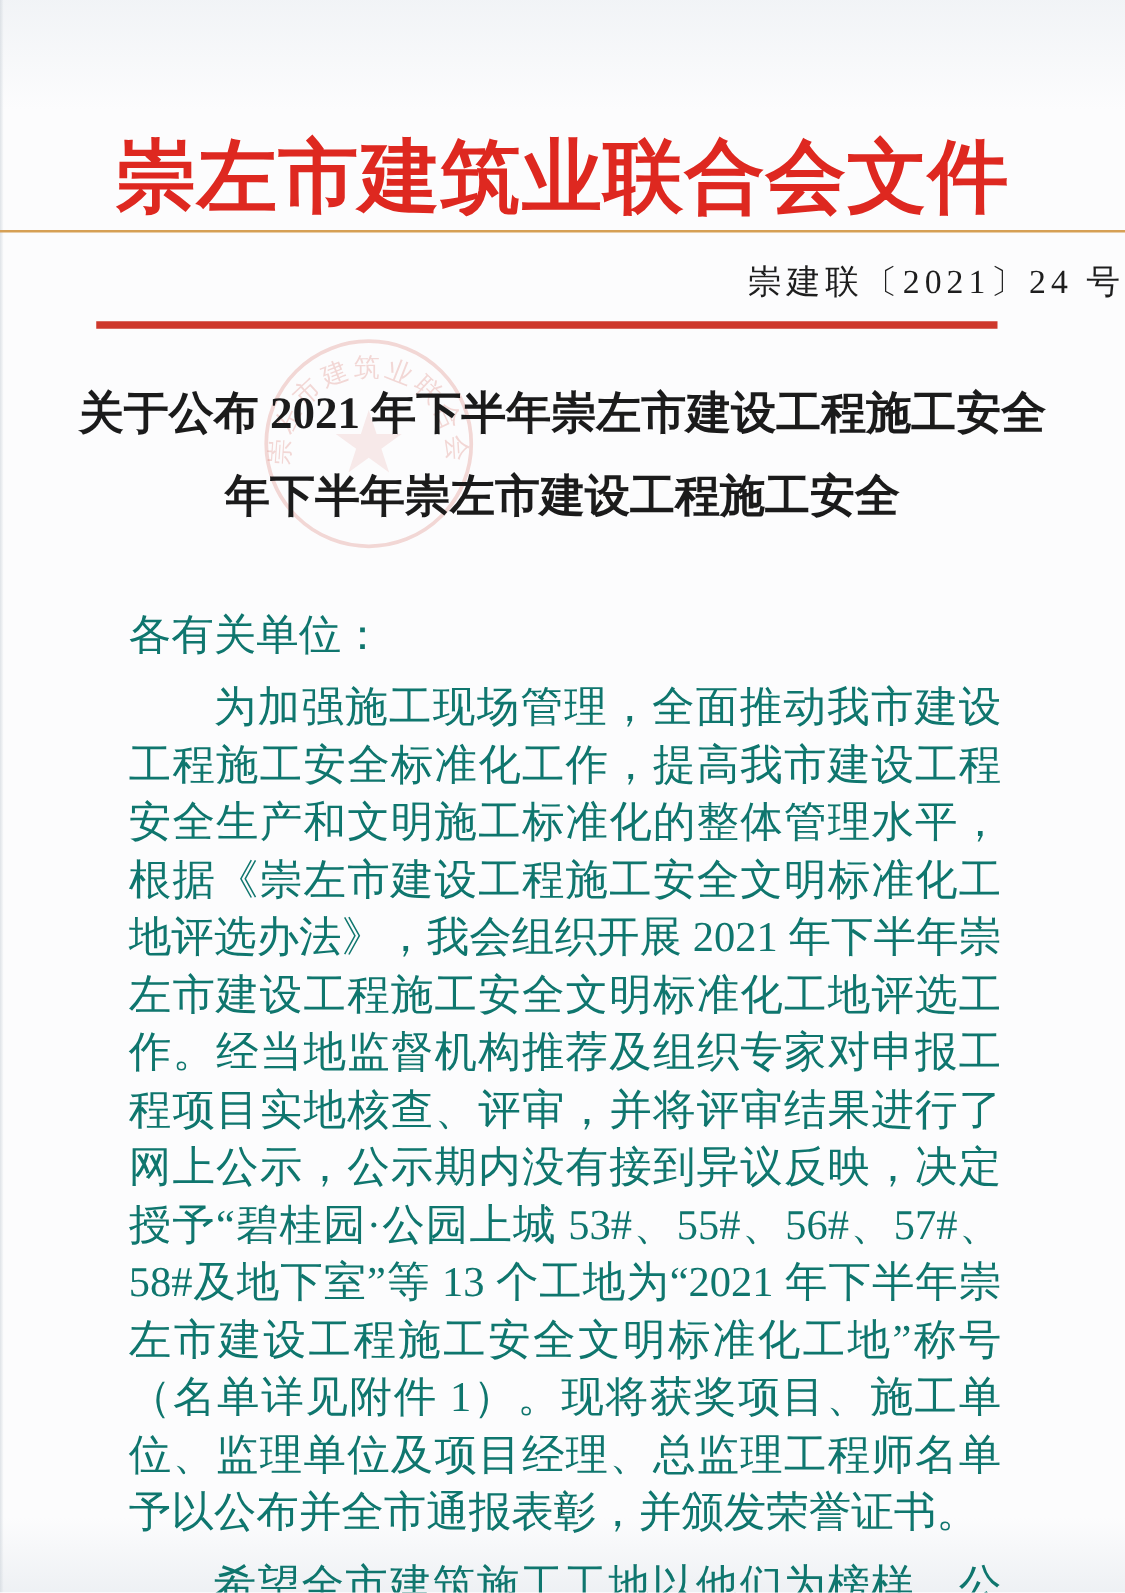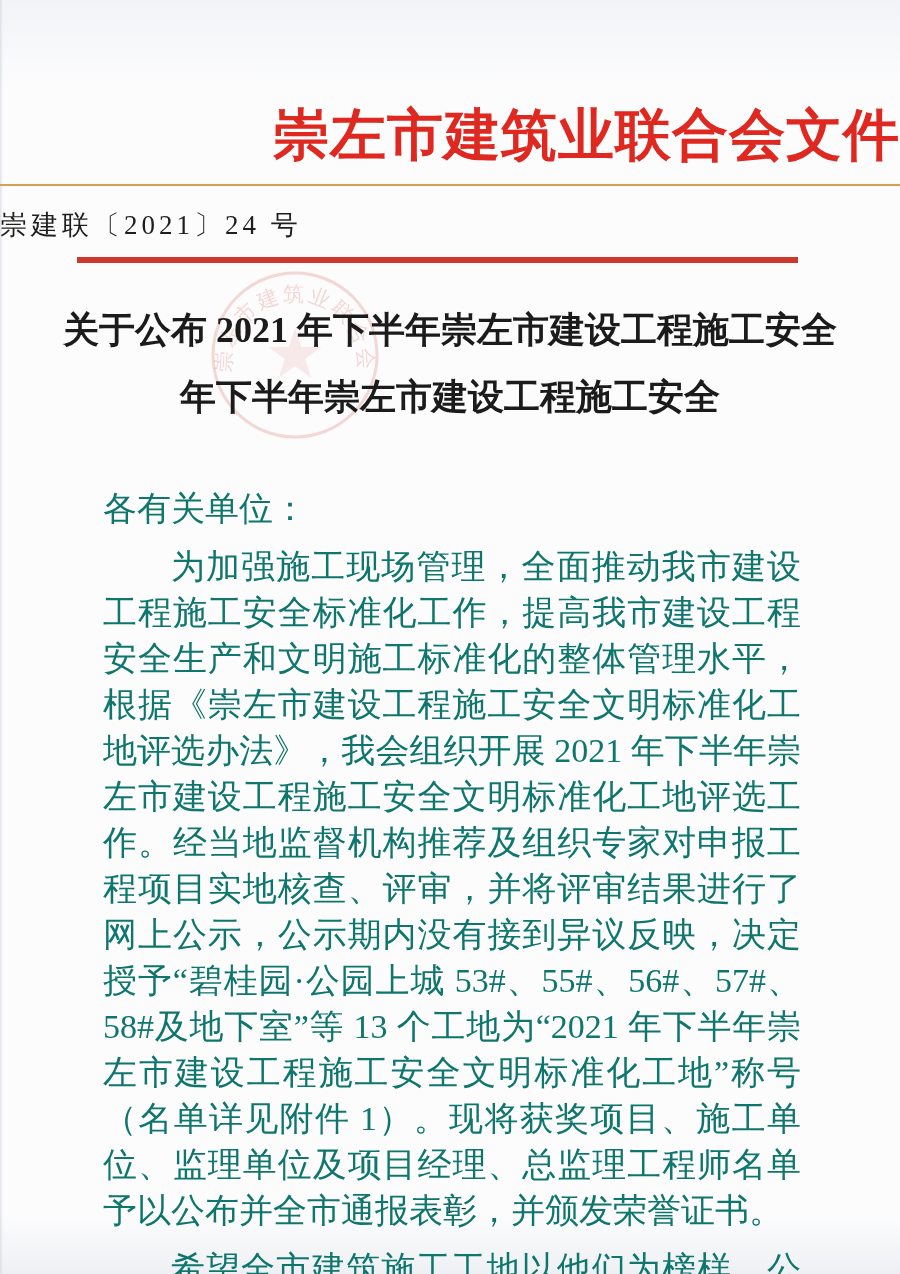--- a/index.html
+++ b/index.html
@@ -25,38 +25,38 @@
     background: linear-gradient(0deg, rgba(226,231,236,0.55), rgba(255,255,255,0));
   }
   .scan-edge-left {
     position: absolute; top: 0; left: 0; bottom: 0; width: 3px;
     background: linear-gradient(90deg, rgba(210,216,222,0.7), rgba(255,255,255,0));
   }
 
   .org-title {
     position: absolute;
     top: 98px; left: 0; right: 0;
-    text-align: right;
-    font-size: 56px;
+    text-align: center;
+    font-size: 64px;
     font-weight: bold;
     letter-spacing: 1px;
     color: #de2820;
     font-family: "Liberation Serif", serif;
     white-space: nowrap;
   }
   .thin-divider {
     position: absolute;
     top: 184px; left: 0;
     width: 900px; height: 2px;
     background: #d6a055;
   }
   .doc-number {
     position: absolute;
     top: 207px; left: 0; right: 0;
-    text-align: left;
+    text-align: right;
     font-size: 27px;
     letter-spacing: 4px;
     color: #1e1e1e;
   }
   .thick-divider {
     position: absolute;
     top: 257px; left: 77px;
     width: 721px; height: 6px;
     background: #ce382c;
   }

